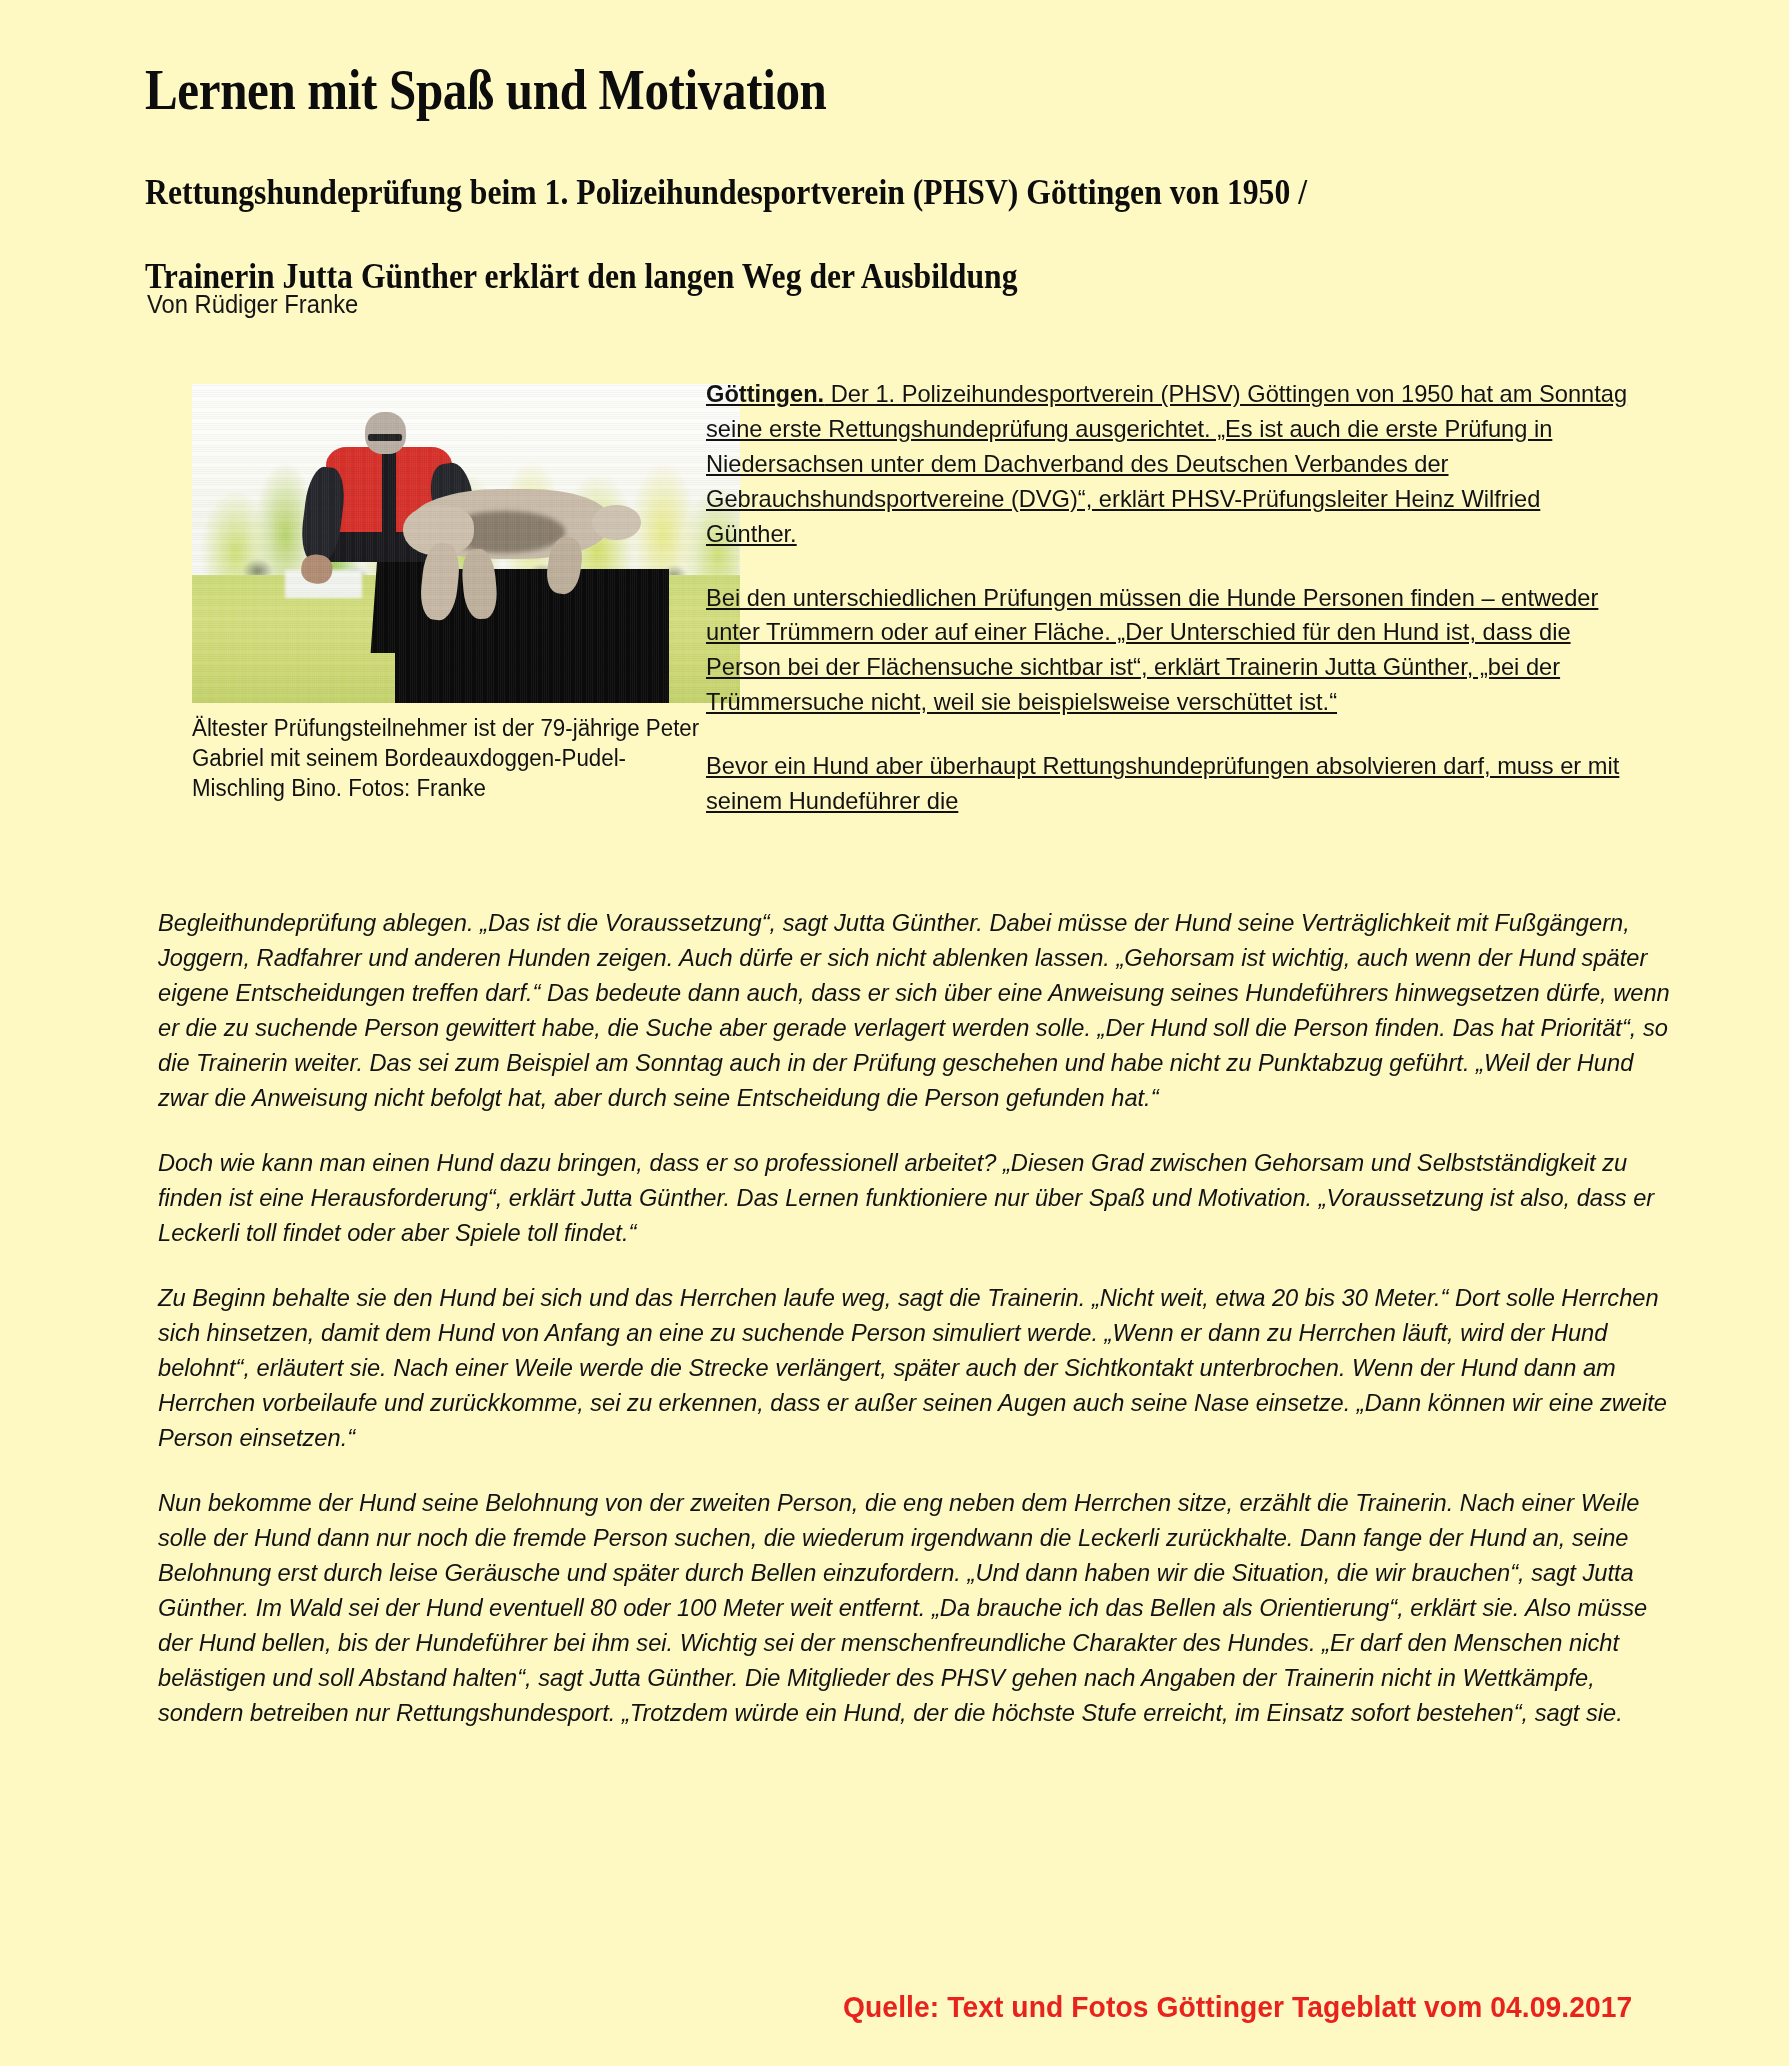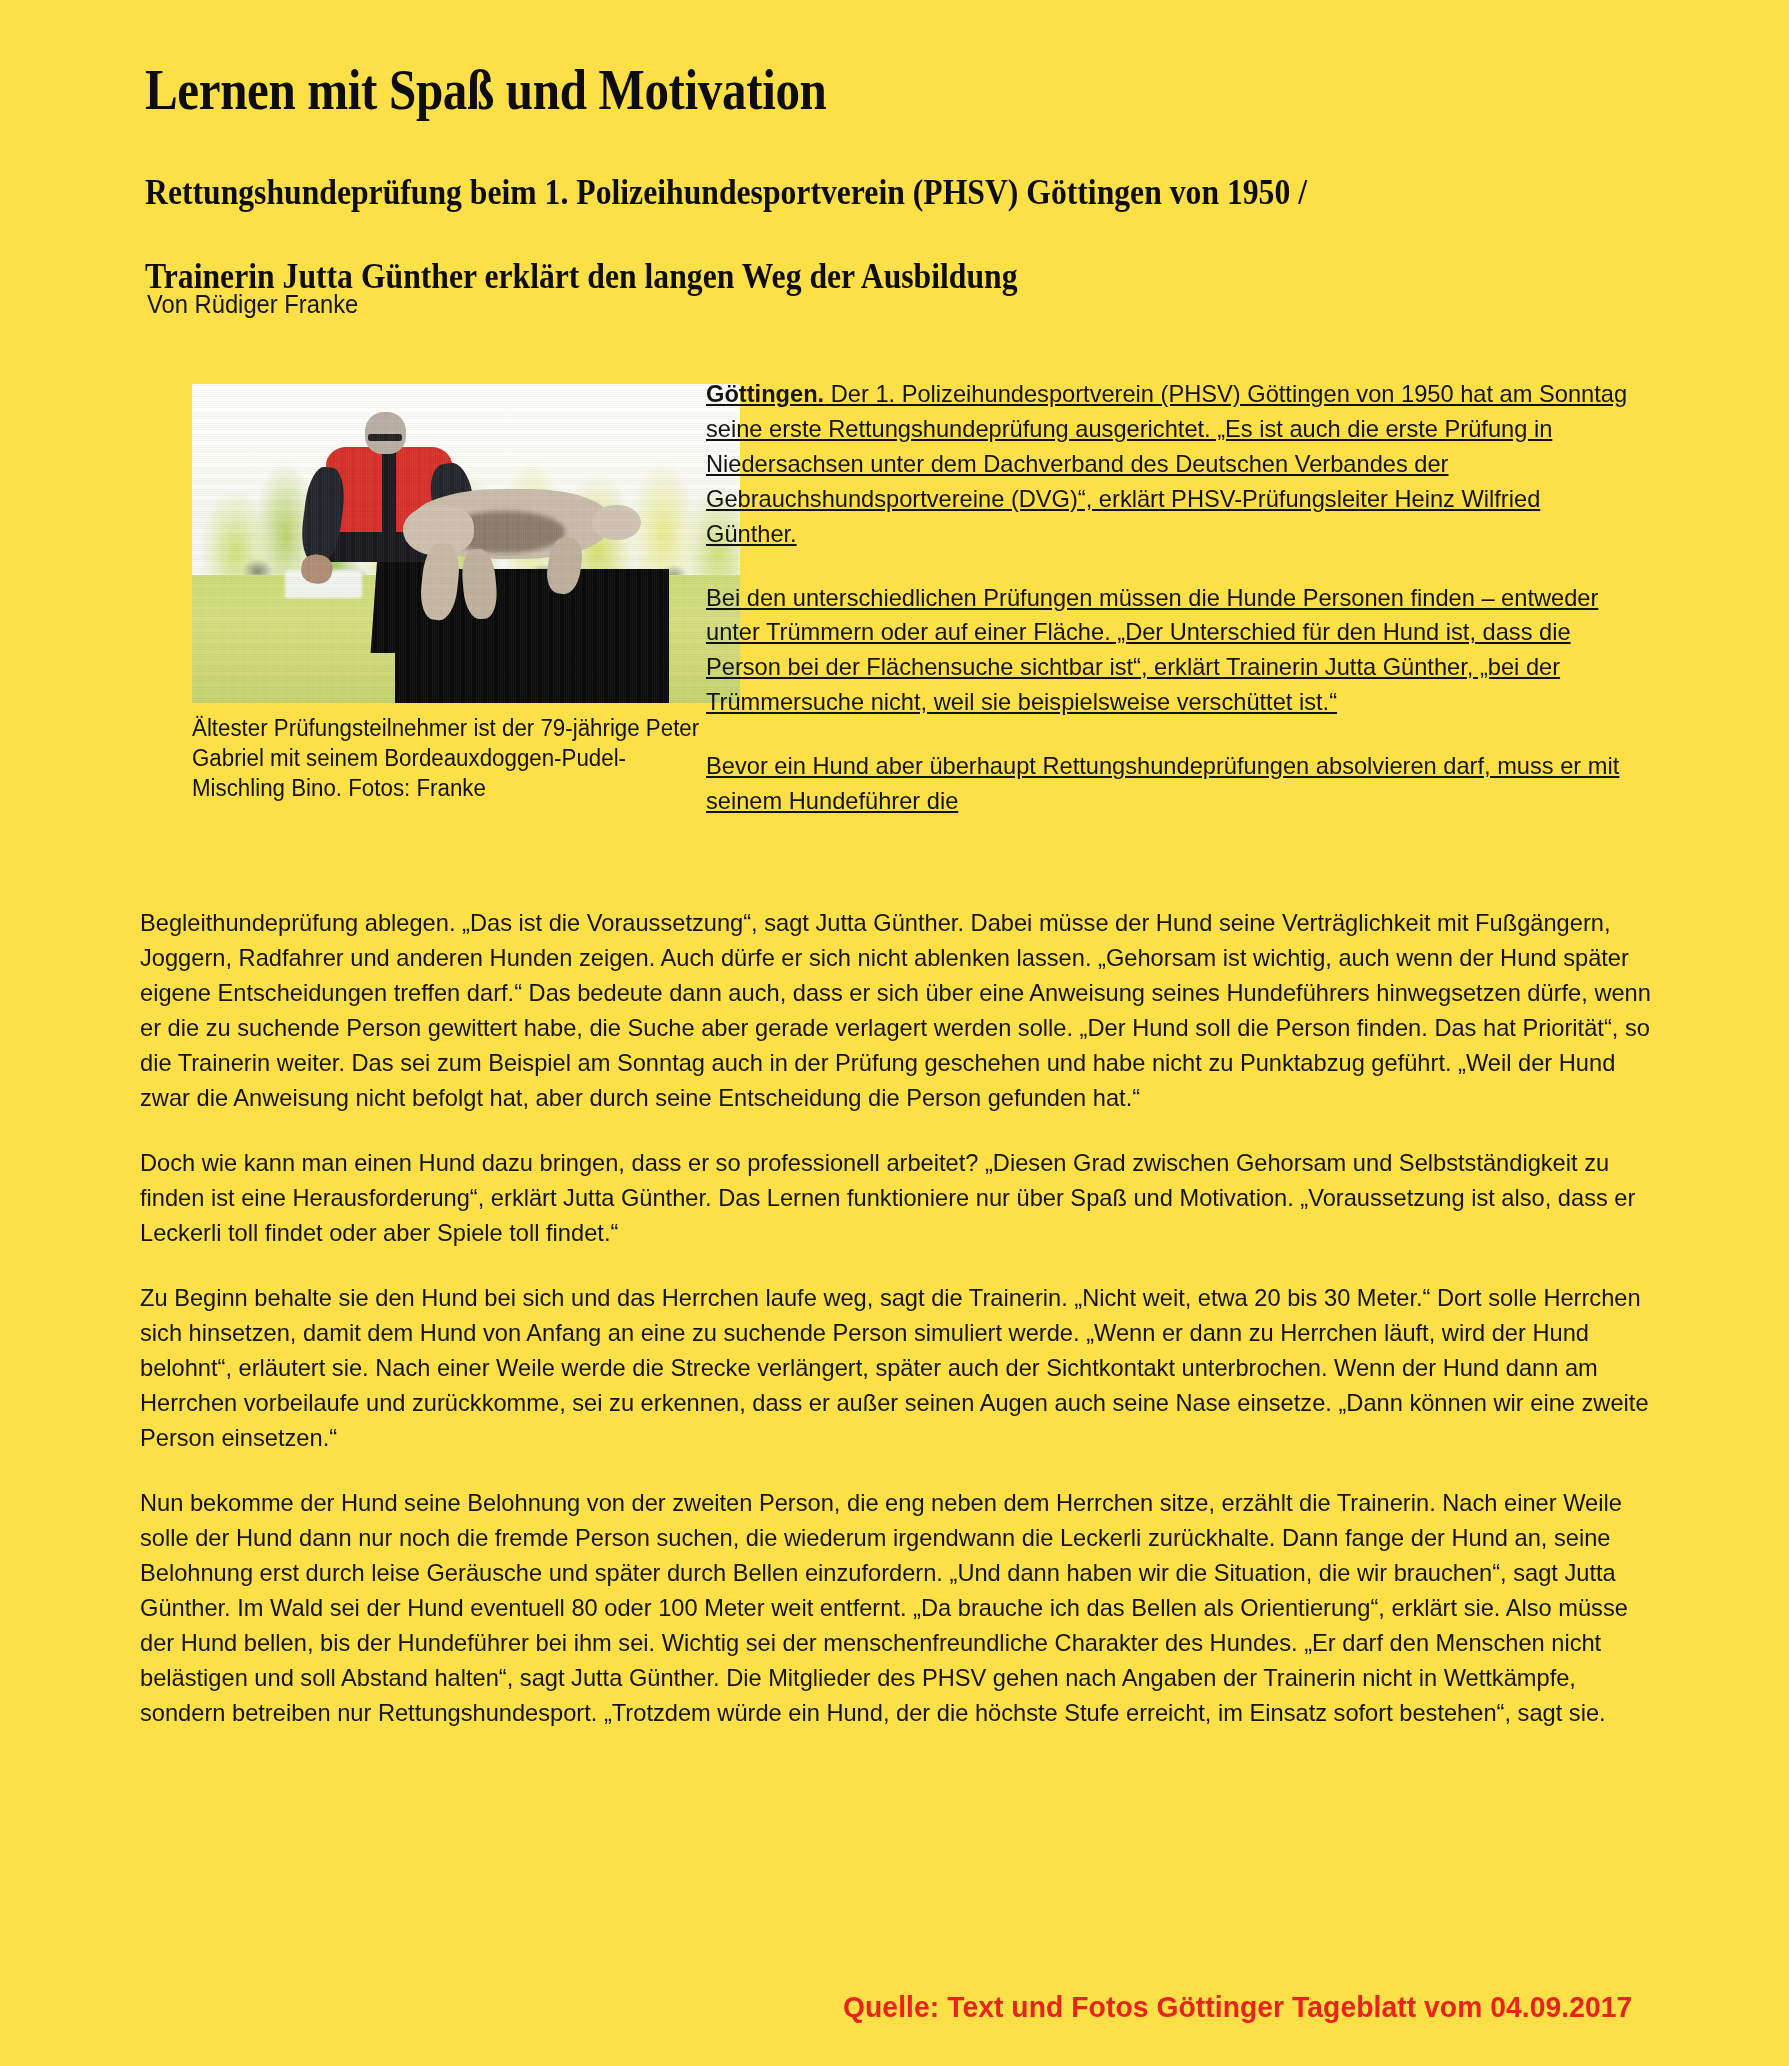--- a/index.html
+++ b/index.html
@@ -6,21 +6,21 @@
   html, body {
     margin: 0;
     padding: 0;
     background: #ffffff;
   }
 
   #page {
     position: relative;
     width: 1790px;
     height: 2066px;
-    background: #fde047;
+    background: #fef9c3;
     font-family: "Liberation Sans", sans-serif;
     color: #111111;
     overflow: hidden;
   }
 
   
   .headline {
     position: absolute;
     left: 145px;
     top: 22px;
@@ -318,23 +318,24 @@
   .col-right {
     position: absolute;
     left: 706px;
     top: 377px;
     width: 943px;
     text-decoration: underline;
   }
 
   .fullwidth {
     position: absolute;
-    left: 140px;
+    left: 158px;
     top: 906px;
     width: 1546px;
+    font-style: italic;
   }
 
   p.body {
     margin: 0 0 30.5px 0;
     font-size: 24px;
     line-height: 1.455;
     color: #131313;
     text-align: left;
     transform: scaleX(0.985);
     transform-origin: left top;

